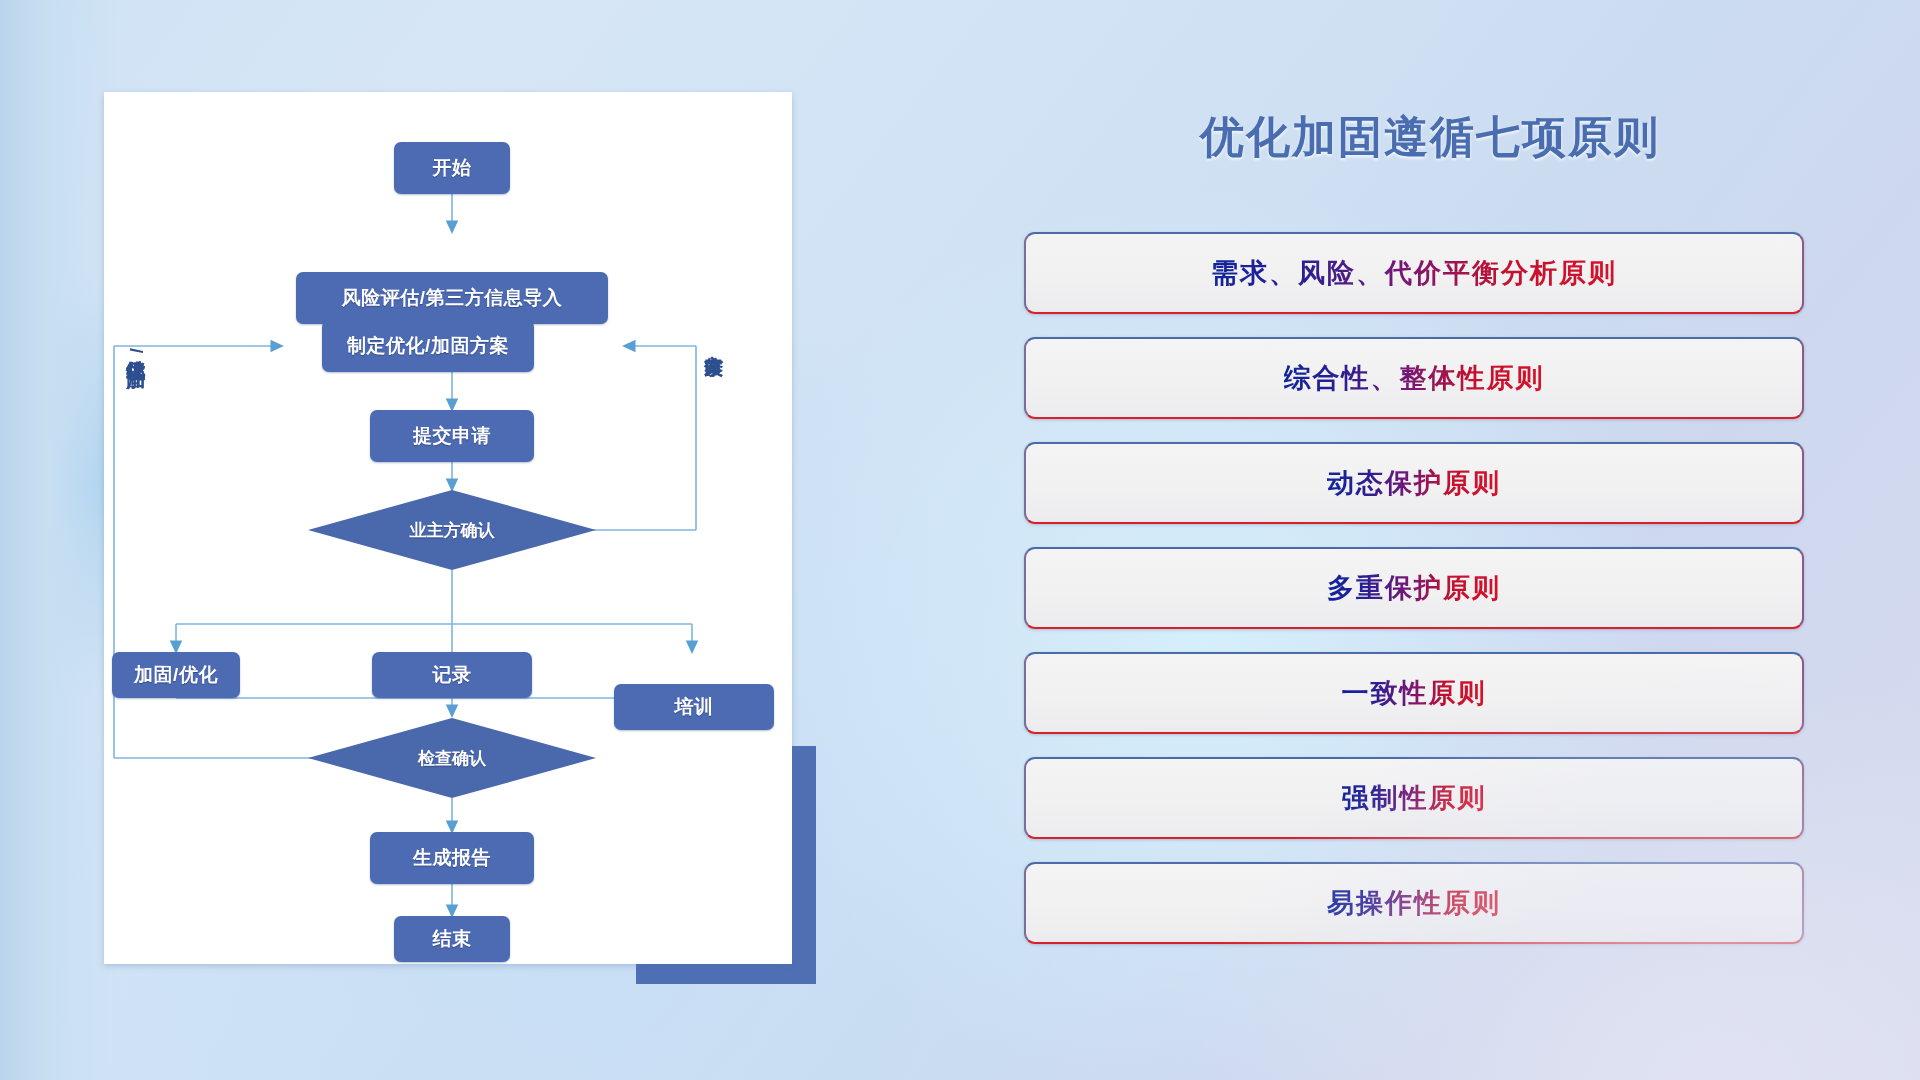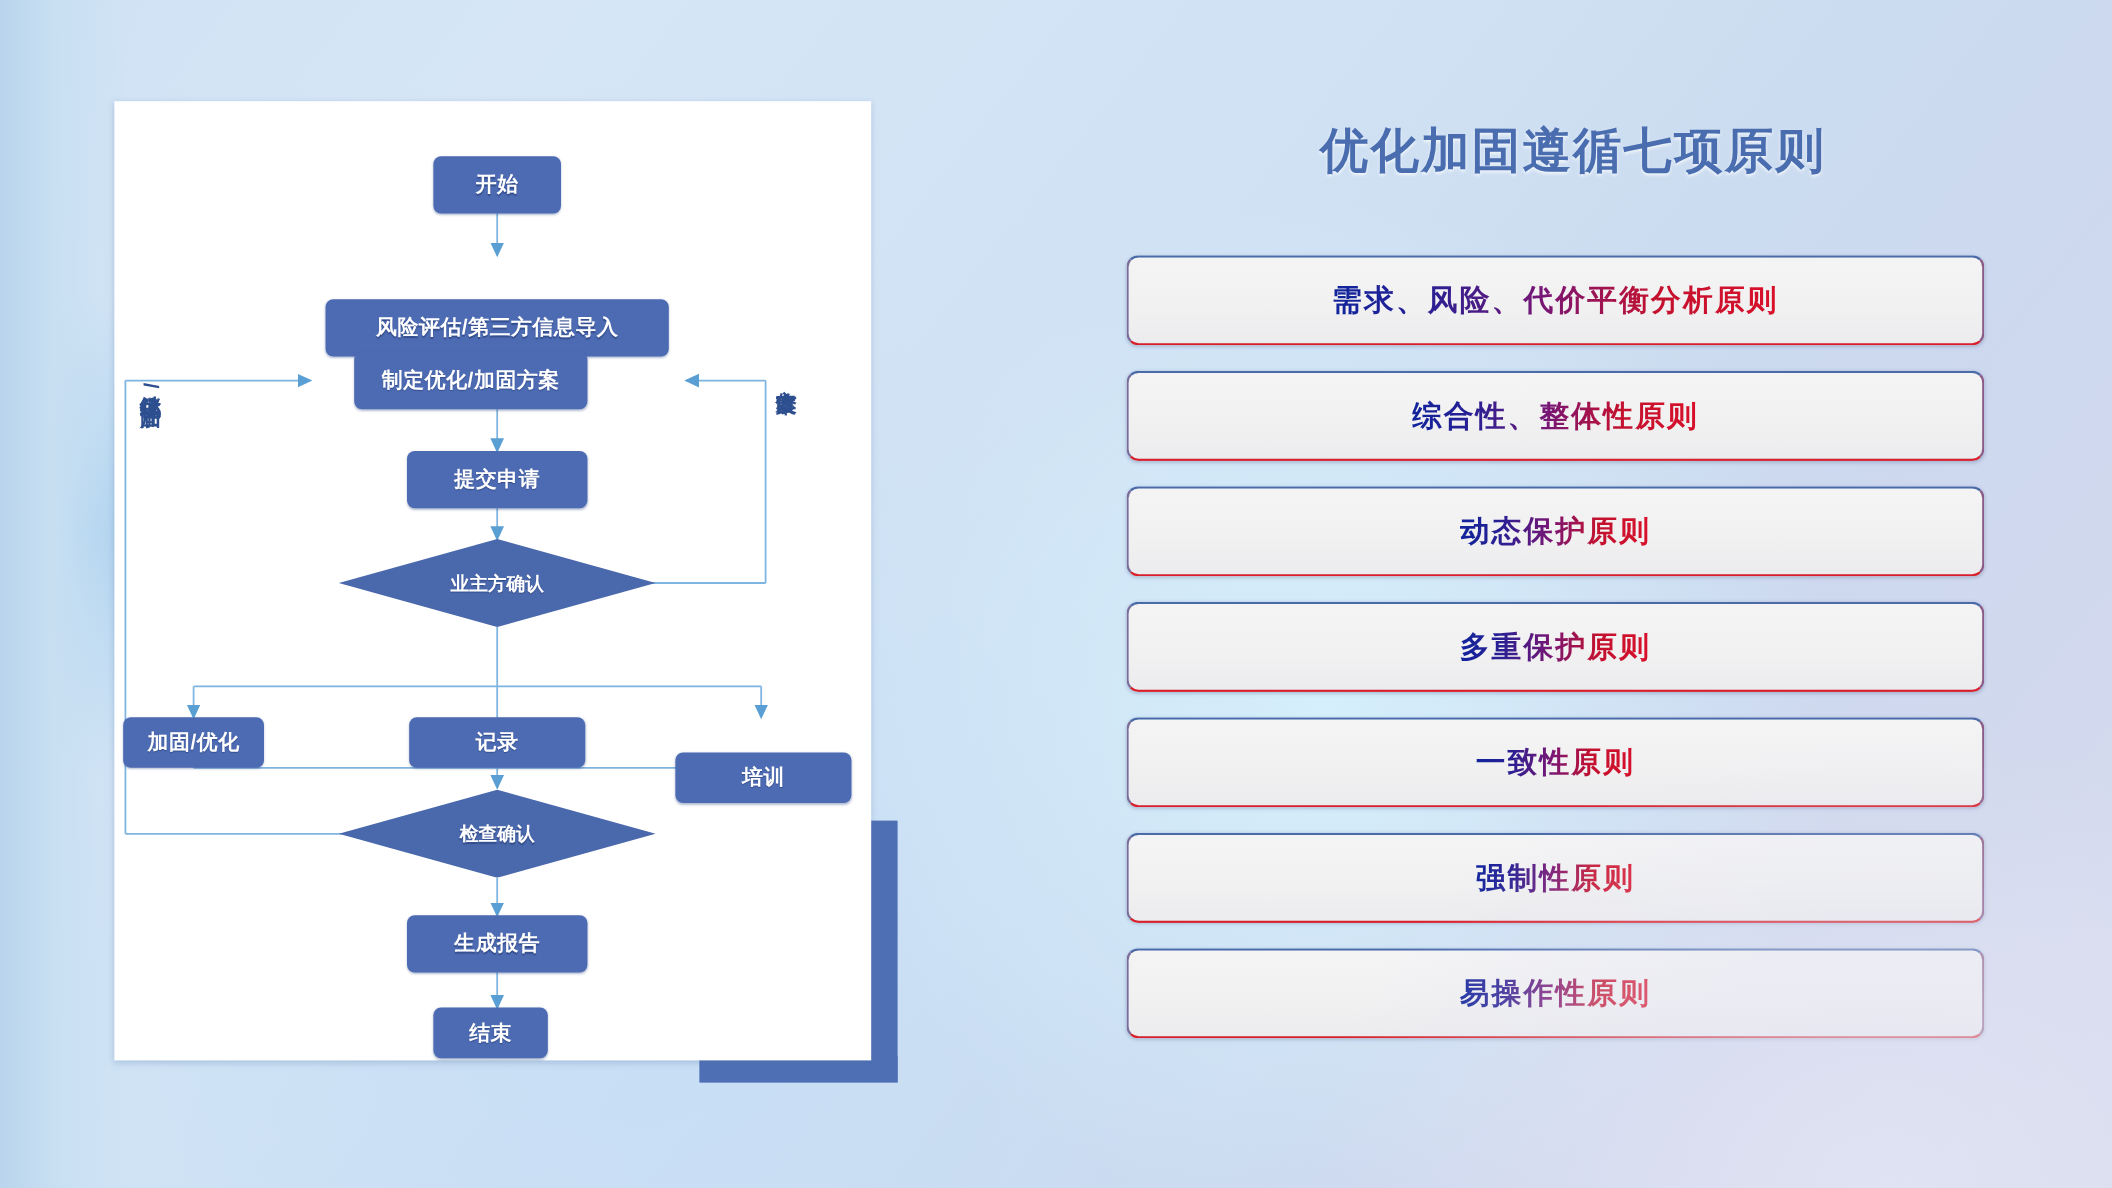--- a/index.html
+++ b/index.html
@@ -183,21 +183,21 @@
 
       <div class="diamond-box" style="left:204px;top:626px;width:288px;height:80px;">
         <svg width="288" height="80" style="position:absolute;left:0;top:0;">
           <polygon points="144,0 288,40 144,80 0,40" fill="#4a68ac"></polygon>
         </svg>
         <div class="dlabel" style="font-size:17px;">检查确认</div>
       </div>
 
       <div class="node" style="left:266px;top:740px;width:164px;height:52px;font-size:19px;">生成报告</div>
 
-      <div class="node" style="left:290px;top:824px;width:104px;height:46px;font-size:19px;">结束</div>
+      <div class="node" style="left:290px;top:824px;width:116px;height:46px;font-size:19px;">结束</div>
 
     </div>
   </div>
 
   <div id="right-title">优化加固遵循七项原则</div>
 
   <div id="cards">
     <div class="pcard">
       <span class="ptext">需求、风险、代价平衡分析原则</span>
     </div>

